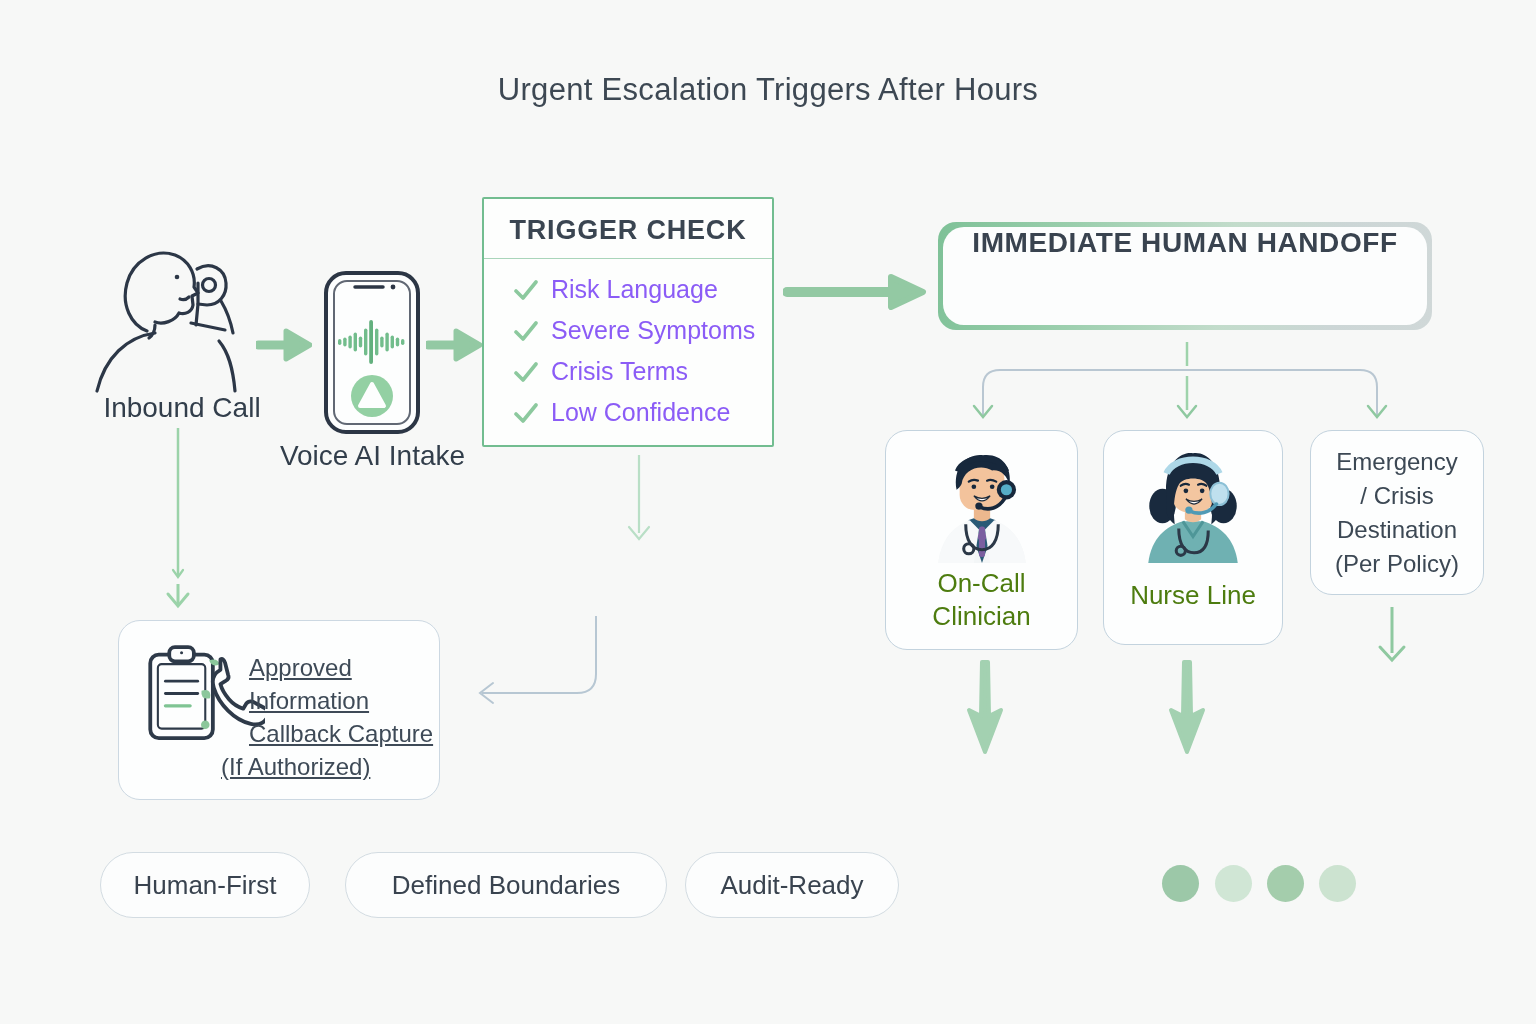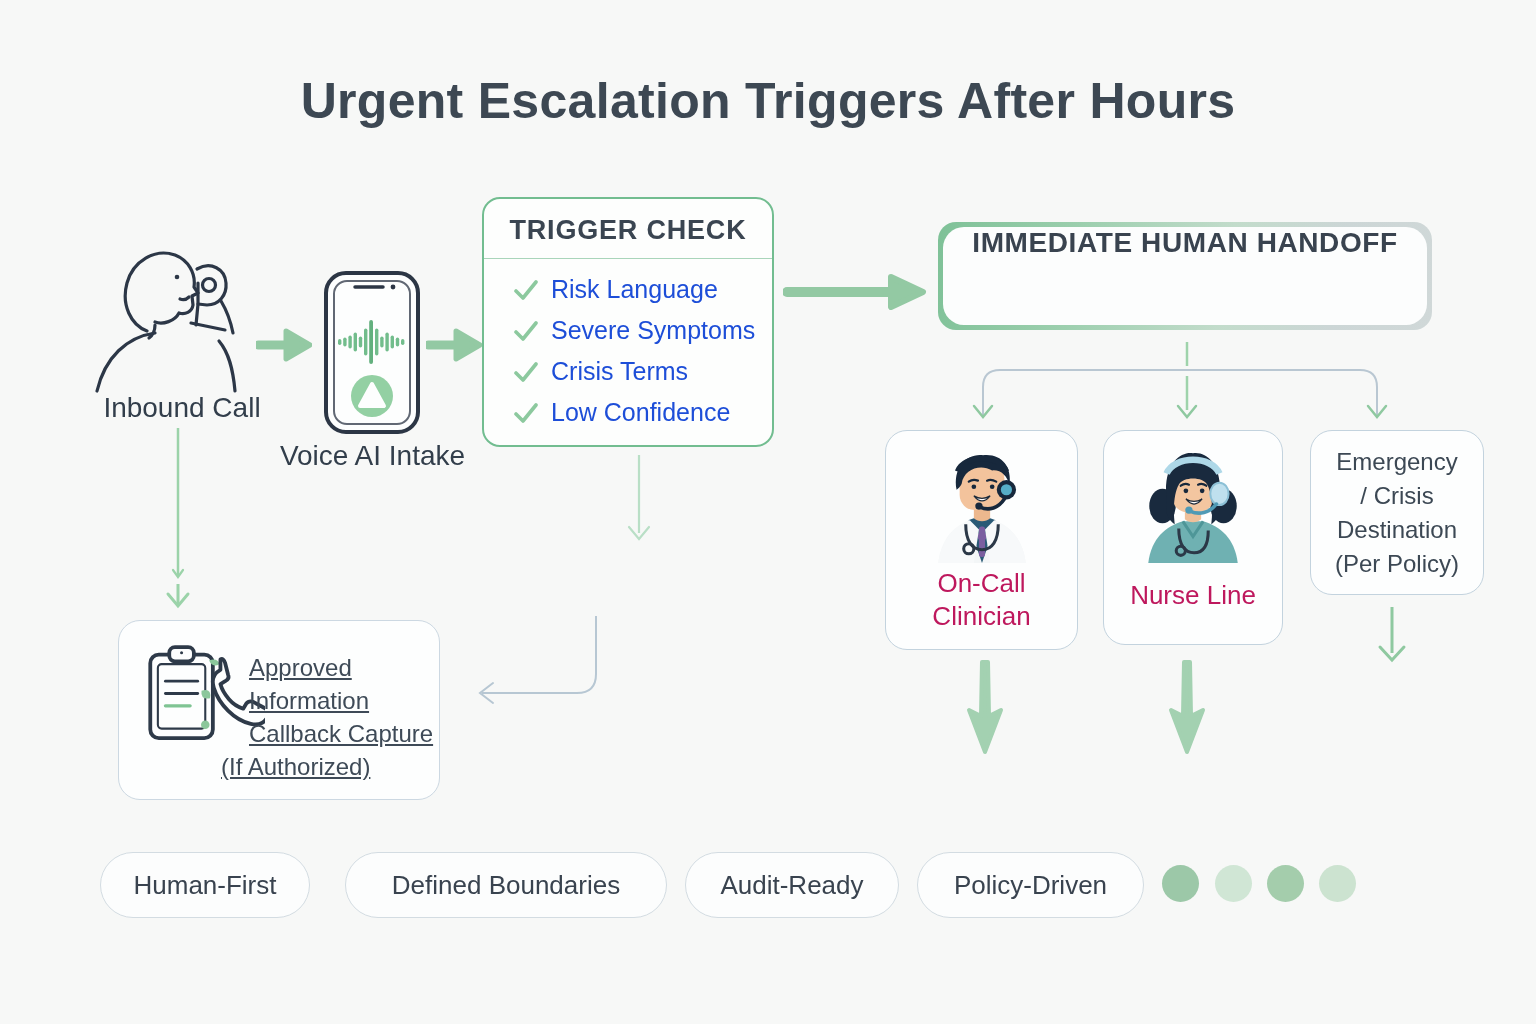--- a/index.html
+++ b/index.html
@@ -6,41 +6,41 @@
   body{background:#e9ebea;font-family:"Liberation Sans",sans-serif;}
   .canvas{
     position:relative;width:1536px;height:1024px;margin:0 auto;
     background:#f7f8f7;overflow:hidden;color:#39444f;
   }
   .abs{position:absolute;}
 
   
   .title{
     top:72px;left:0;width:100%;text-align:center;
-    font-size:50px;font-weight:700;color:#3d4853;letter-spacing:.3px;
+    font-size:31px;font-weight:400;color:#3d4853;letter-spacing:.3px;
   }
 
   
   .node-label{
     text-align:center;font-size:28px;color:#323e4b;font-weight:400;
   }
 
   
   .trigger-box{
     left:482px;top:197px;width:292px;height:250px;box-sizing:border-box;
-    background:#fdfefd;border:2px solid #72bd90;border-radius:18px;
+    background:#fdfefd;border:2px solid #72bd90;border-radius:2px;
     padding-top:16px;
   }
   .trigger-title{
     text-align:center;font-size:27px;font-weight:700;color:#3a4551;letter-spacing:.8px;
   }
   .trigger-divider{height:1px;background:#a9d5ba;margin:12px 0 10px 0;}
   .trigger-item{
     display:flex;align-items:center;gap:13px;padding-left:30px;
-    height:41px;font-size:25px;color:#1d4ed8;
+    height:41px;font-size:25px;color:#8b5cf6;
   }
   .check-icon svg{display:block;}
 
   
   .handoff-wrap{
     left:938px;top:222px;width:494px;height:108px;box-sizing:border-box;
     border-radius:18px;padding:5px;
     background:linear-gradient(100deg,#7ec197 0%,#9ccfae 28%,#c2dccb 58%,#ccd6d6 80%,#d0d8d8 100%);
   }
   .handoff-inner{
@@ -51,21 +51,21 @@
 
   
   .dest-card{
     box-sizing:border-box;background:#fdfefe;border:1.5px solid #c3d3de;border-radius:22px;
     display:flex;flex-direction:column;align-items:center;
   }
   .dest-oncall{left:885px;top:430px;width:193px;height:220px;padding-top:12px;}
   .dest-nurse{left:1103px;top:430px;width:180px;height:215px;padding-top:12px;}
   .dest-emergency{left:1310px;top:430px;width:174px;height:165px;justify-content:center;}
   .dest-label{
-    text-align:center;font-size:26px;color:#be185d;line-height:1.26;margin-top:4px;
+    text-align:center;font-size:26px;color:#4d7c0f;line-height:1.26;margin-top:4px;
   }
   .emergency-line{text-align:center;font-size:24px;color:#3c4854;line-height:34px;}
 
   
   .nonurgent-pill{
     left:480px;top:552px;width:296px;height:63px;box-sizing:border-box;
     background:#fdfdfd;border:1.5px solid #c8d5dc;border-bottom-color:#abcfba;
     border-radius:40px;display:flex;align-items:center;justify-content:center;
     font-size:26px;color:#37424e;
   }
@@ -352,22 +352,19 @@
 
   <div class="abs badge badge-1">
     <span>Human-First</span>
   </div>
   <div class="abs badge badge-2">
     <span>Defined Boundaries</span>
   </div>
   <div class="abs badge badge-3">
     <span>Audit-Ready</span>
   </div>
-  <div class="abs badge badge-4">
-    <span>Policy-Driven</span>
-  </div>
 
   <span class="dot dot-1" style="background-color: rgb(156, 200, 168);"></span>
   <span class="dot dot-2" style="background-color: rgb(208, 230, 213);"></span>
   <span class="dot dot-3" style="background-color: rgb(164, 205, 172);"></span>
   <span class="dot dot-4" style="background-color: rgb(204, 227, 208);"></span>
 
 </div>
 
 </body></html>

